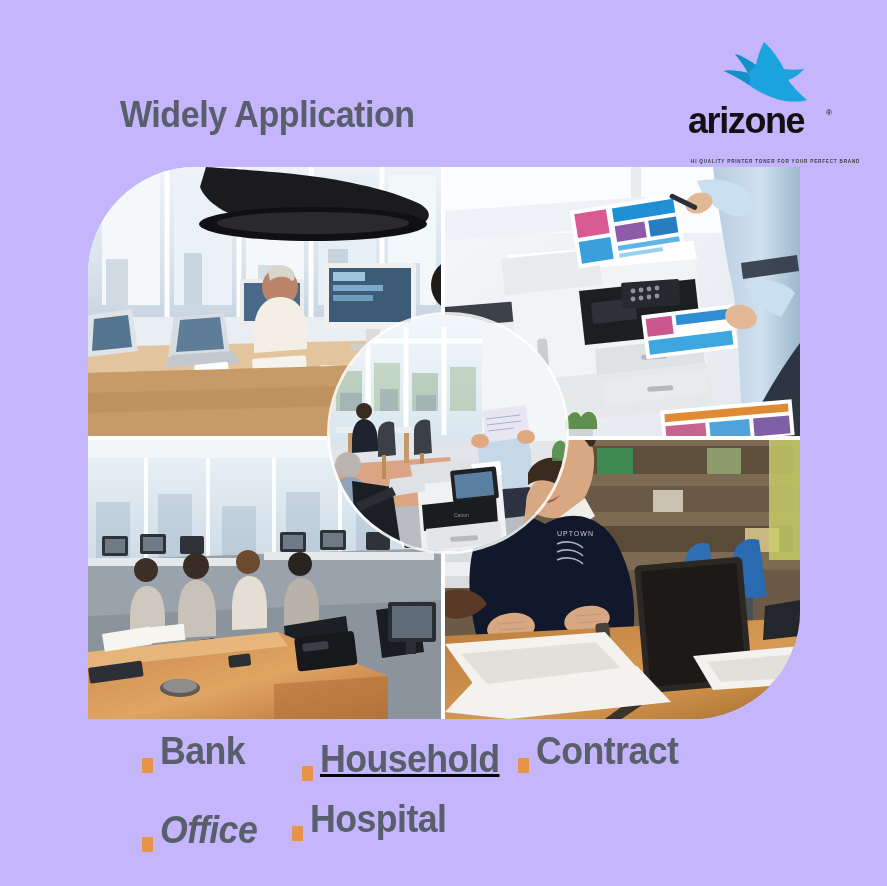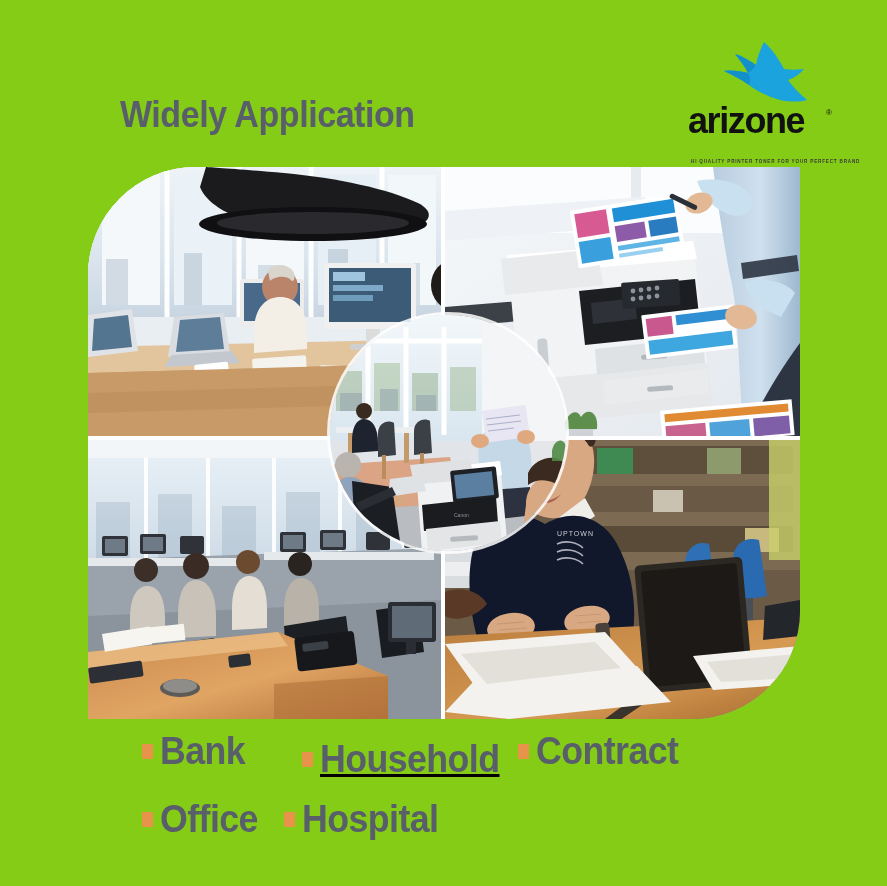--- a/index.html
+++ b/index.html
@@ -13,21 +13,21 @@
     font-family: "Liberation Sans", sans-serif;
     overflow: hidden;
     position: relative;
   }
 
   #poster {
     position: absolute;
     left: 0; top: 0;
     width: 887px;
     height: 886px;
-    background: #84cc16;
+    background: #c4b5fd;
   }
 
   
   .headline {
     position: absolute;
     left: 120px;
     top: 94px;
     font-size: 37px;
     font-weight: bold;
     color: #585f6b;
@@ -112,21 +112,21 @@
   .keywords {
     position: absolute;
     left: 0;
     top: 726px;
     width: 887px;
     height: 140px;
   }
   .kw {
     position: absolute;
     display: flex;
-    align-items: center;
+    align-items: flex-end;
     white-space: nowrap;
   }
   .kw-bullet {
     width: 11px;
     height: 15px;
     background: #e8934a;
     margin-right: 7px;
     flex: none;
   }
   .kw-label {
@@ -134,22 +134,22 @@
     font-weight: bold;
     color: #585f6b;
     letter-spacing: -0.6px;
     transform: scaleX(0.94);
     transform-origin: left center;
   }
 
   .kw-bank      { left: 142px; top: 4px; }
   .kw-household { left: 302px; top: 12px; text-decoration: underline; }
   .kw-contract  { left: 518px; top: 4px; }
-  .kw-office    { left: 142px; top: 72px; }
-  .kw-hospital  { left: 284px; top: 72px; }
+  .kw-office    { left: 142px; top: 83px; font-style: italic; }
+  .kw-hospital  { left: 292px; top: 72px; }
   .kw-government{ left: 518px; top: 72px; }
   .kw-government .kw-bullet { margin-right: 26px; }
 </style>
 </head>
 <body>
 
 <div id="poster">
 
   <div class="headline">Widely Application</div>
 

